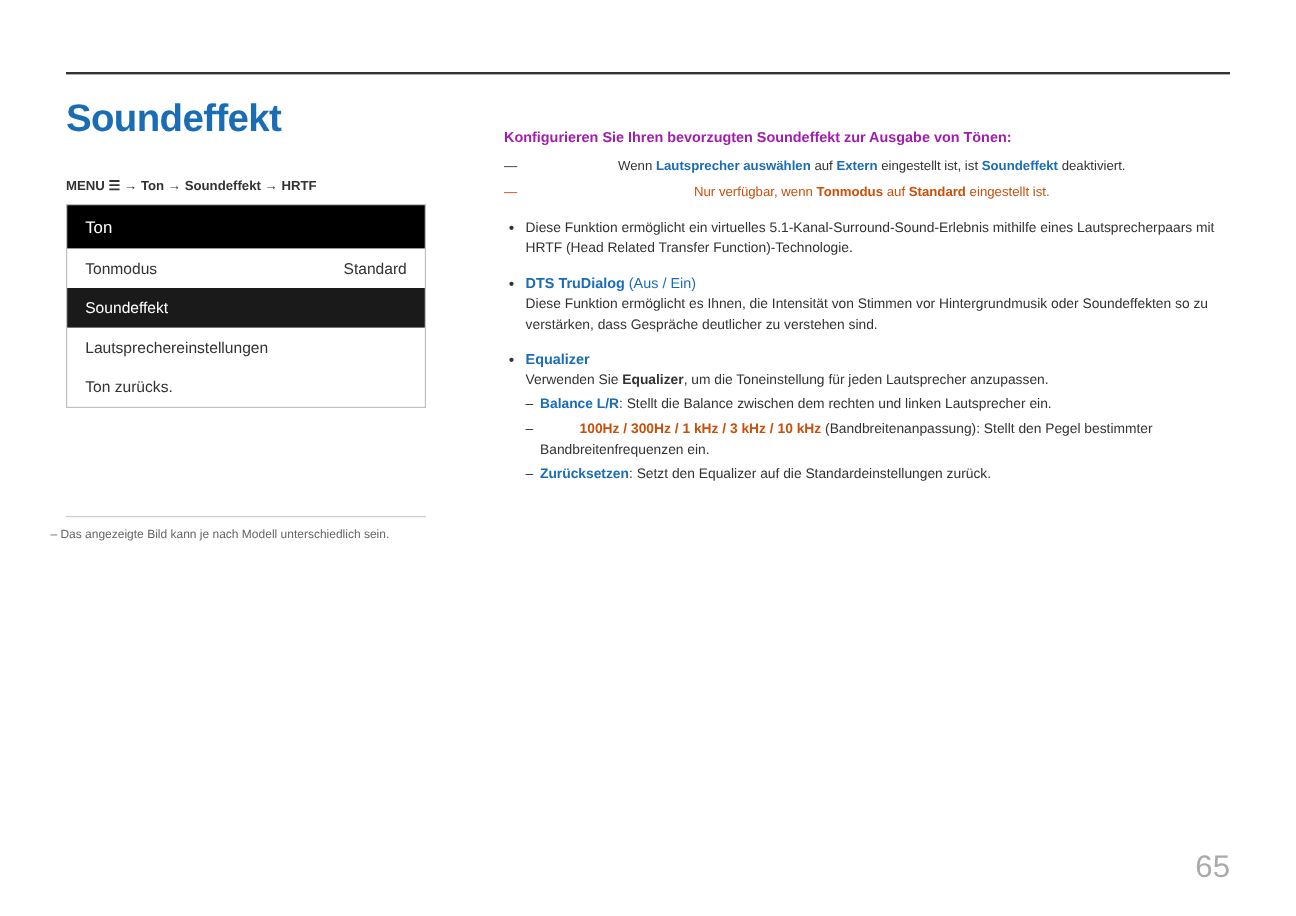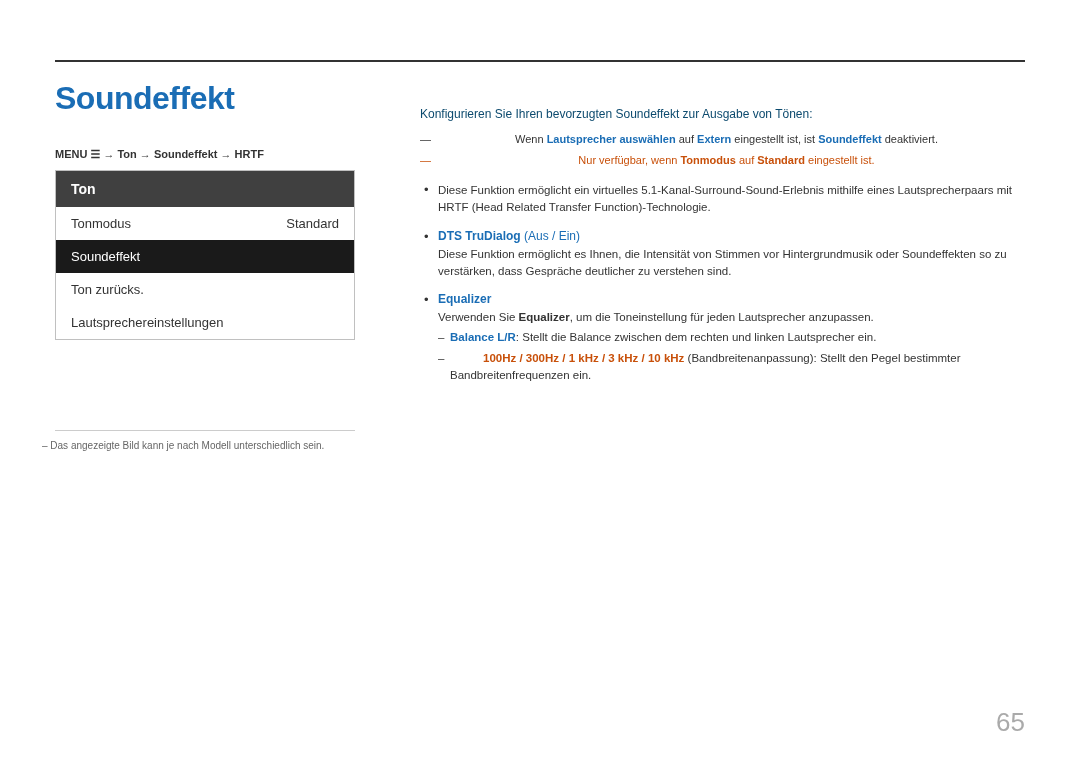--- a/index.html
+++ b/index.html
@@ -46,25 +46,25 @@
     .menu-box {
       position: absolute;
       top: 170px;
       left: 55px;
       width: 300px;
       border: 1px solid #c0c0c0;
       background: #fff;
     }
 
     .menu-box-header {
-      background: #404040;
+      background: #000000;
       color: #fff;
       padding: 10px 15px;
       font-size: 14px;
-      font-weight: bold;
+      font-weight: normal;
     }
 
     .menu-item {
       padding: 9px 15px;
       font-size: 13px;
       color: #333;
       border-bottom: none;
       display: flex;
       justify-content: space-between;
       align-items: center;
@@ -100,23 +100,24 @@
     
     .right-content {
       position: absolute;
       top: 105px;
       left: 420px;
       right: 55px;
     }
 
     .intro-text {
       font-size: 12px;
-      color: #0c4a6e;
+      color: #a21caf;
       margin-bottom: 8px;
       line-height: 1.5;
+      font-weight: bold;
     }
 
     .note-line {
       font-size: 11px;
       color: #333;
       margin-bottom: 4px;
       padding-left: 8px;
       position: relative;
       line-height: 1.5;
       text-align: center;
@@ -228,24 +229,24 @@
 <div class="menu-box">
   <div class="menu-box-header">Ton</div>
   <div class="menu-item">
     <span>Tonmodus</span>
     <span class="value">Standard</span>
   </div>
   <div class="menu-item active">
     <span>Soundeffekt</span>
   </div>
   <div class="menu-item">
+    <span>Lautsprechereinstellungen</span>
+  </div>
+  <div class="menu-item">
     <span>Ton zurücks.</span>
-  </div>
-  <div class="menu-item">
-    <span>Lautsprechereinstellungen</span>
   </div>
 </div>
 
 <div class="divider-line"></div>
 <div class="image-note">– Das angezeigte Bild kann je nach Modell unterschiedlich sein.</div>
 
 <div class="right-content">
   <p class="intro-text">Konfigurieren Sie Ihren bevorzugten Soundeffekt zur Ausgabe von Tönen:</p>
 
   <div class="note-line">
@@ -278,18 +279,21 @@
       </div>
       <div class="bullet-desc">
         Verwenden Sie <strong>Equalizer</strong>, um die Toneinstellung für jeden Lautsprecher anzupassen.
       </div>
       <div class="sub-bullet">
         <span class="highlight-blue">Balance L/R</span><span>: Stellt die Balance zwischen dem rechten und linken Lautsprecher ein.</span>
       </div>
       <div class="sub-bullet">
         <span class="highlight-orange">100Hz / 300Hz / 1 kHz / 3 kHz / 10 kHz</span><span> (Bandbreitenanpassung): Stellt den Pegel bestimmter Bandbreitenfrequenzen ein.</span>
       </div>
+      <div class="sub-bullet">
+        <span class="highlight-blue">Zurücksetzen</span><span>: Setzt den Equalizer auf die Standardeinstellungen zurück.</span>
+      </div>
     </div>
 
   </div>
 </div>
 
 <div class="page-number">65</div>
 
 </body></html>

